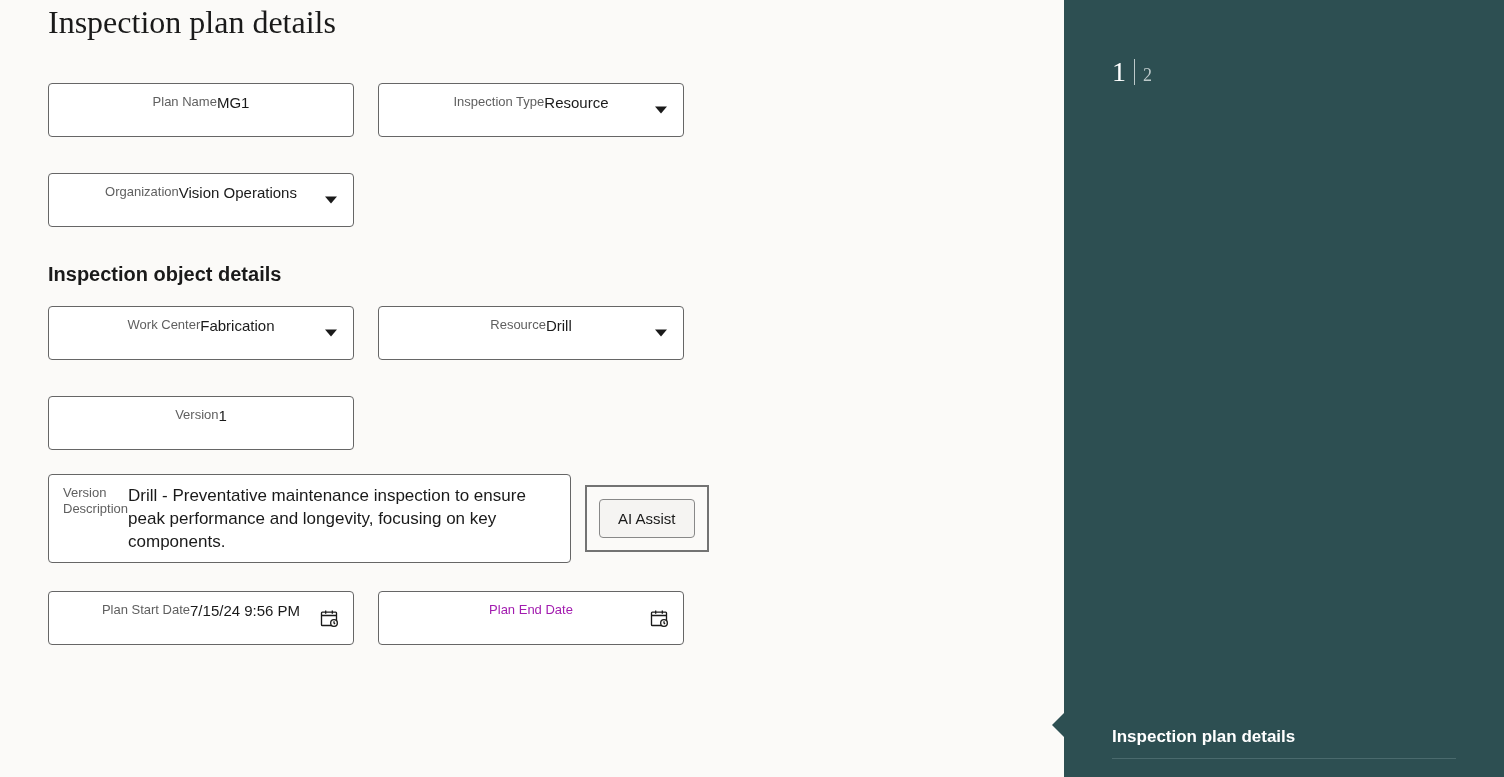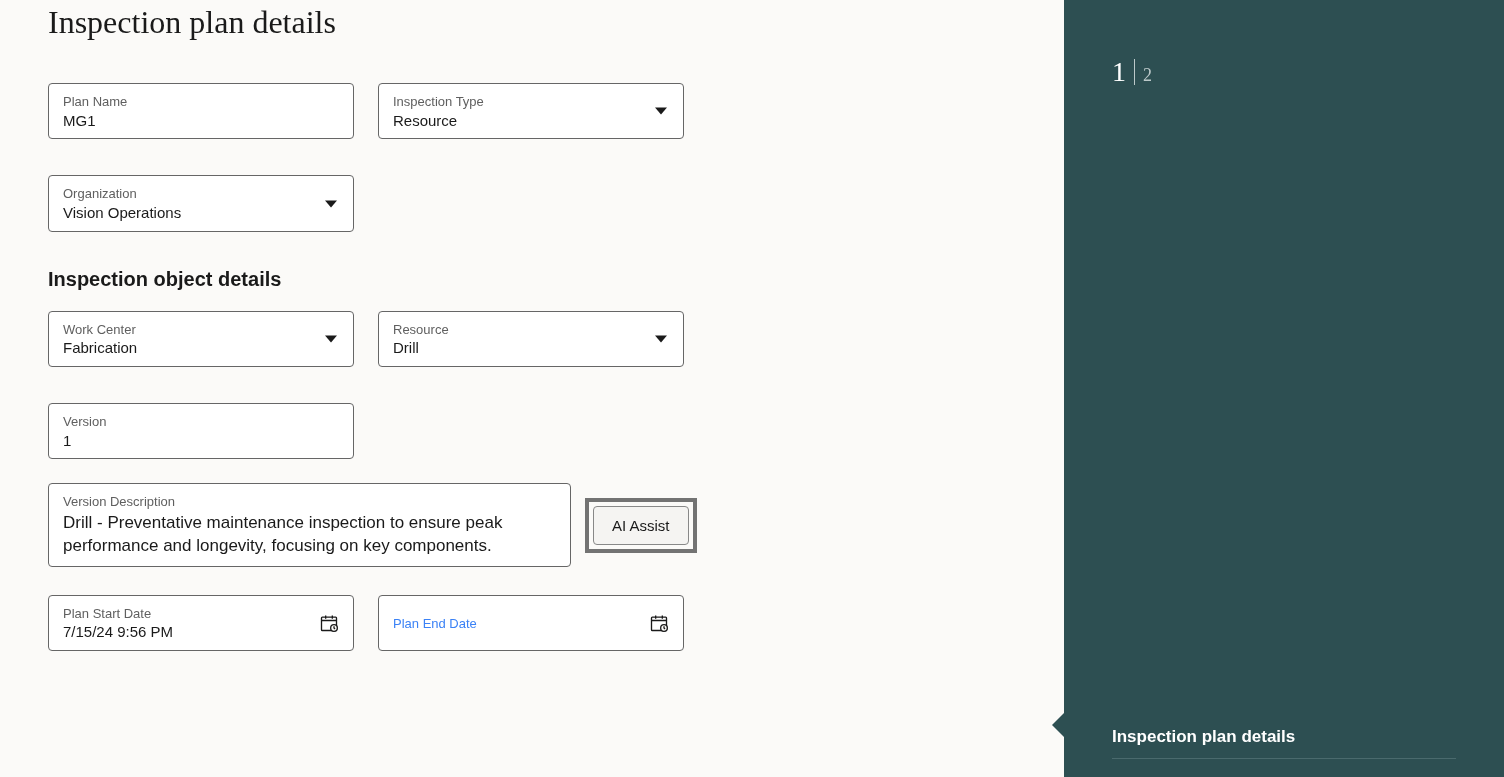--- a/index.html
+++ b/index.html
@@ -39,36 +39,36 @@
 }
 .field {
   position: relative;
   border: 1px solid #666;
   border-radius: 4px;
   background: #fff;
   padding: 10px 14px 8px 14px;
   width: 306px;
   min-height: 54px;
   display: flex;
-  flex-direction: column;
+  flex-direction: row;
   justify-content: center;
 }
 .field.wide {
   width: 523px;
   min-height: 72px;
 }
 .field-label {
   font-size: 13px;
   color: #5f5f5f;
   margin-bottom: 2px;
   line-height: 1.2;
 }
 .field-label.only {
   margin-bottom: 0;
-  color: #3b82f6;
+  color: #a21caf;
 }
 .field-value {
   font-size: 15px;
   color: #1a1a1a;
   line-height: 1.25;
 }
 .field-value.multi {
   font-size: 17px;
   line-height: 1.35;
 }
@@ -85,22 +85,22 @@
 .calendar-icon {
   position: absolute;
   right: 14px;
   top: 50%;
   transform: translateY(-50%);
   width: 20px;
   height: 20px;
 }
 .calendar-icon svg { width: 20px; height: 20px; }
 .ai-assist-wrap {
-  border: 4px solid #737373;
-  padding: 4px;
+  border: 2px solid #737373;
+  padding: 12px;
   display: inline-flex;
   align-items: center;
   justify-content: center;
   align-self: center;
 }
 .ai-assist-btn {
   background: #f5f4f2;
   border: 1px solid #888;
   border-radius: 4px;
   padding: 10px 18px;

